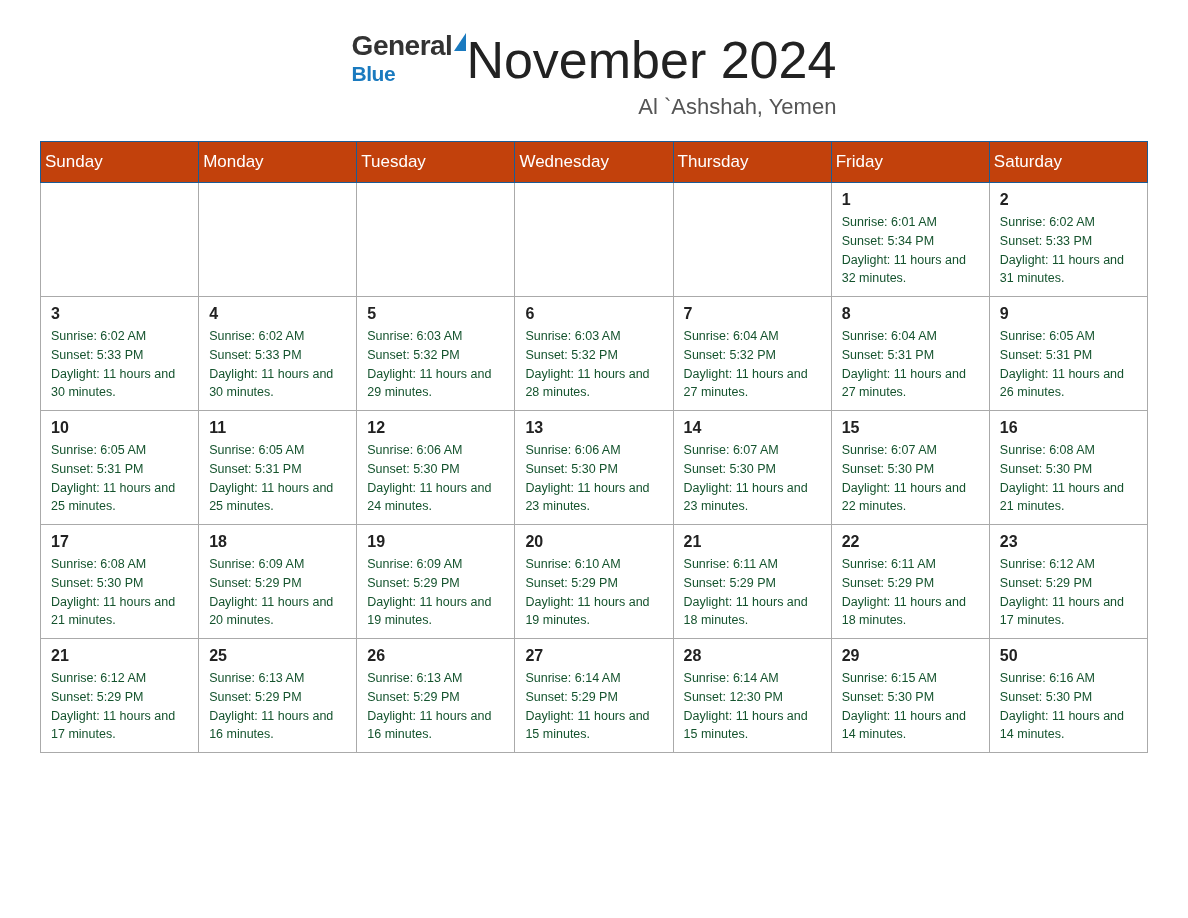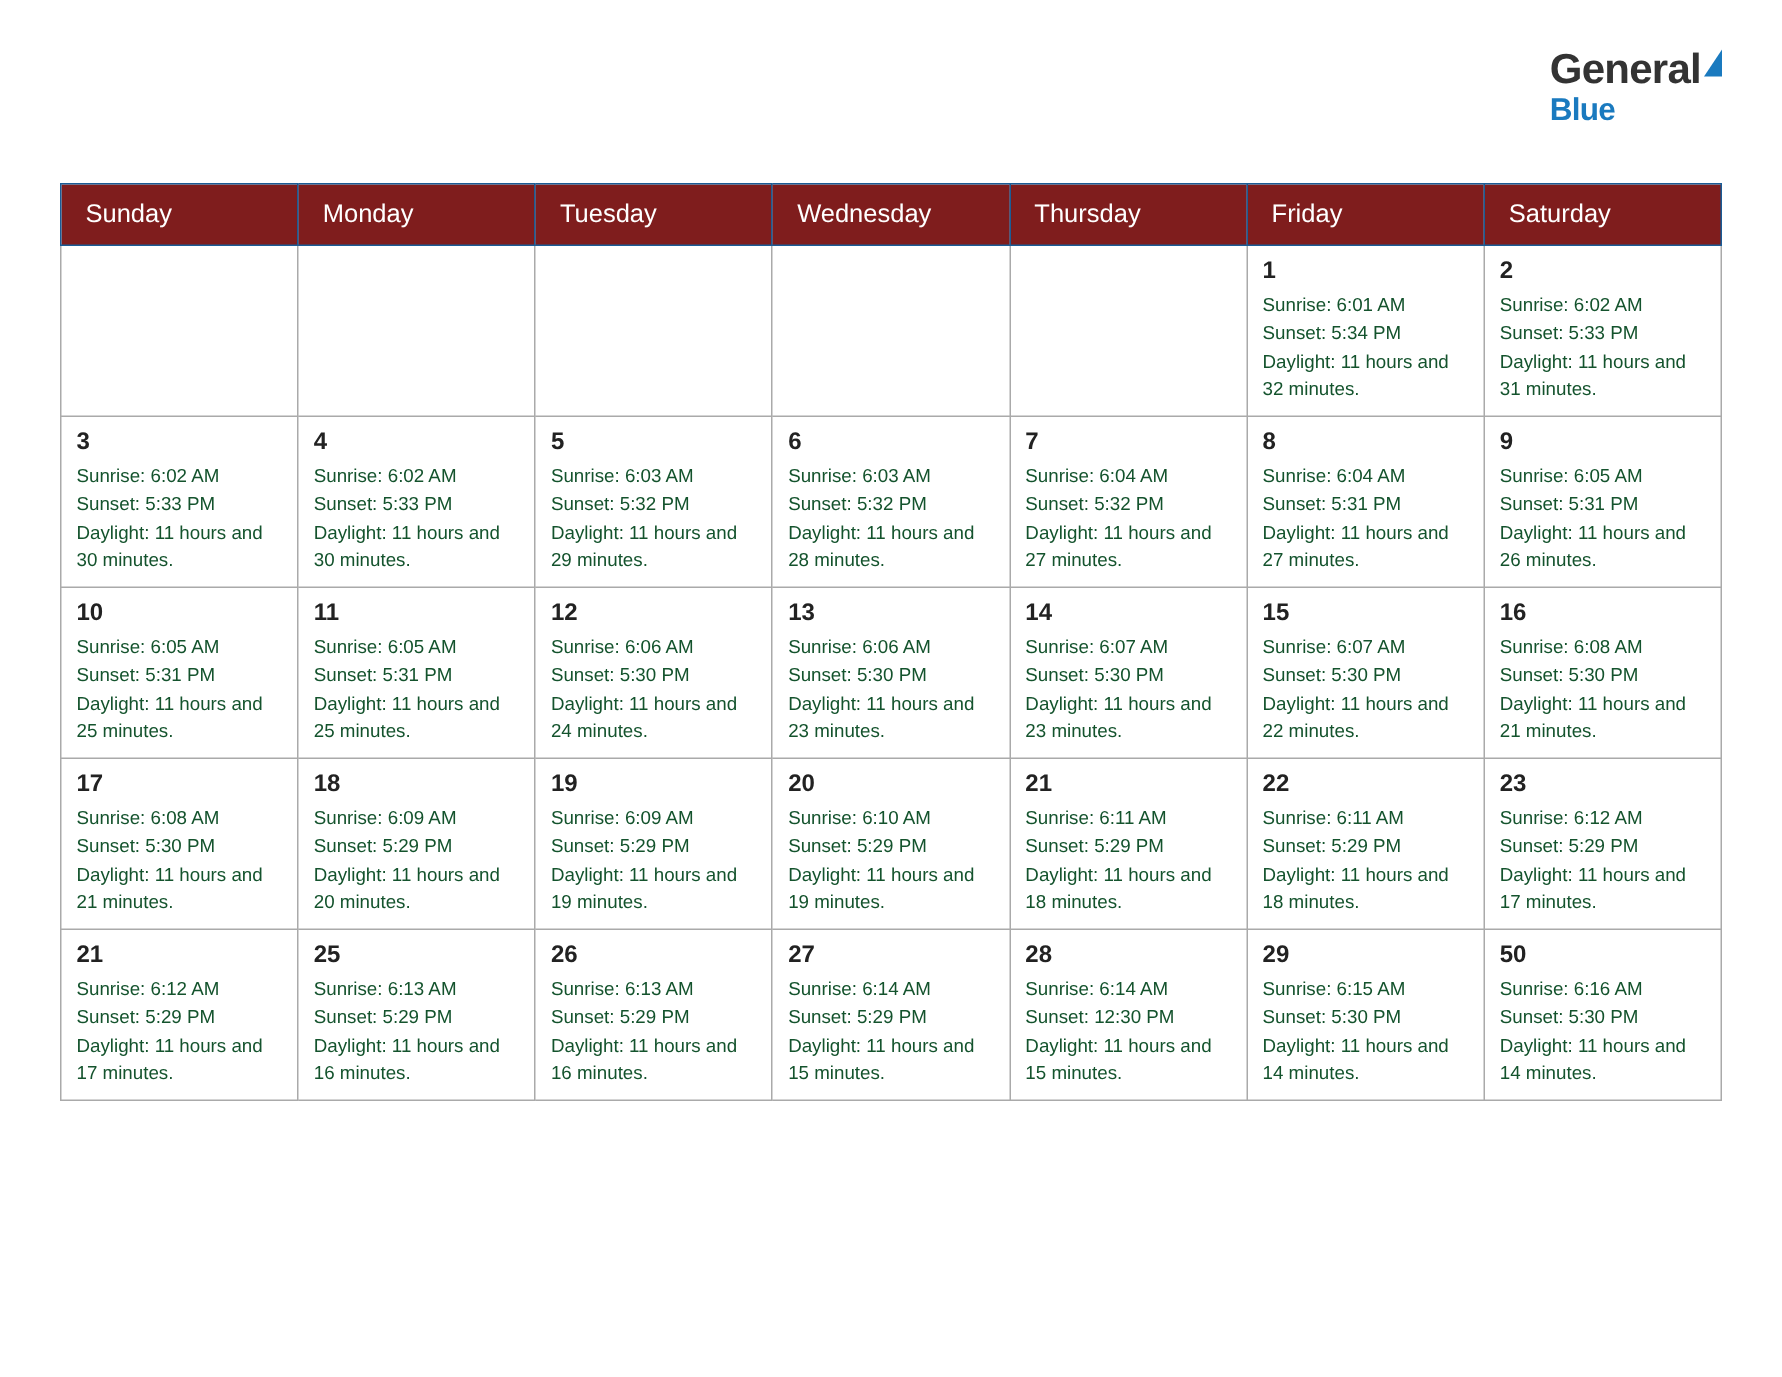--- a/index.html
+++ b/index.html
@@ -5,23 +5,23 @@
     * { box-sizing: border-box; margin: 0; padding: 0; }
     body {
       font-family: Arial, sans-serif;
       background: #fff;
       padding: 30px 40px;
       width: 1188px;
       min-height: 918px;
     }
     .header {
       display: flex;
-      justify-content: flex-end;
+      justify-content: center;
       align-items: flex-start;
-      margin-bottom: 36px;
+      margin-bottom: 21px;
     }
     .logo {
       display: flex;
       flex-direction: column;
       align-items: flex-start;
     }
     .logo-general {
       font-size: 28px;
       font-weight: bold;
       color: #333;
@@ -60,25 +60,25 @@
       font-size: 22px;
       color: #555;
       margin-top: 4px;
     }
     .calendar-table {
       width: 100%;
       border-collapse: collapse;
       border: 1px solid #555;
     }
     .calendar-table th {
-      background-color: #7f1d1d;
+      background-color: #c2410c;
       color: #fff;
       font-size: 17px;
       font-weight: normal;
-      padding: 10px 16px;
+      padding: 10px 4px;
       text-align: left;
       border: 1px solid #1a5c96;
     }
     .calendar-table td {
       vertical-align: top;
       padding: 8px 10px;
       font-size: 13px;
       color: #333;
       border: 1px solid #aaa;
       width: calc(100% / 7);
@@ -106,20 +106,24 @@
 </head>
 <body>
 
 <div class="header">
   <div class="logo">
     <div class="logo-row">
       <span class="logo-general">General</span>
       <span class="logo-triangle"></span>
     </div>
     <span class="logo-blue">Blue</span>
+  </div>
+  <div class="title-block">
+    <div class="calendar-title">November 2024</div>
+    <div class="calendar-subtitle">Al `Ashshah, Yemen</div>
   </div>
 </div>
 
 <table class="calendar-table">
   <thead>
     <tr>
     <th>Sunday</th>
         <th>Monday</th>
         <th>Tuesday</th>
         <th>Wednesday</th>

